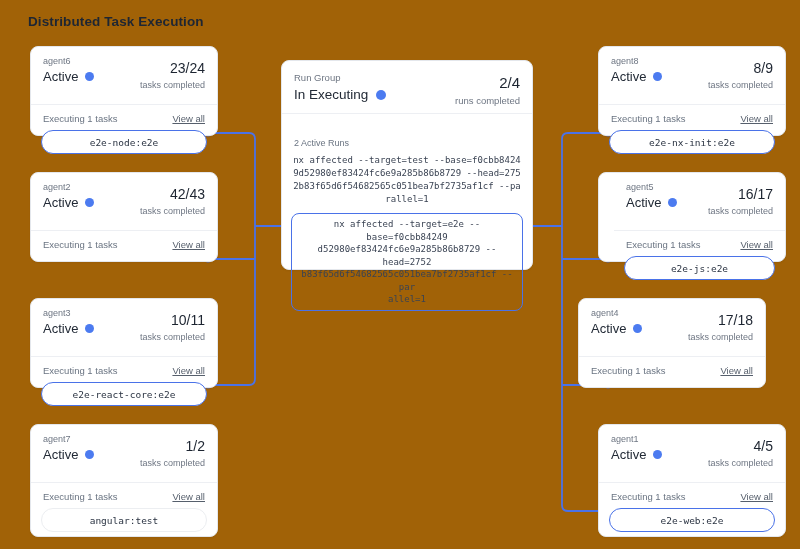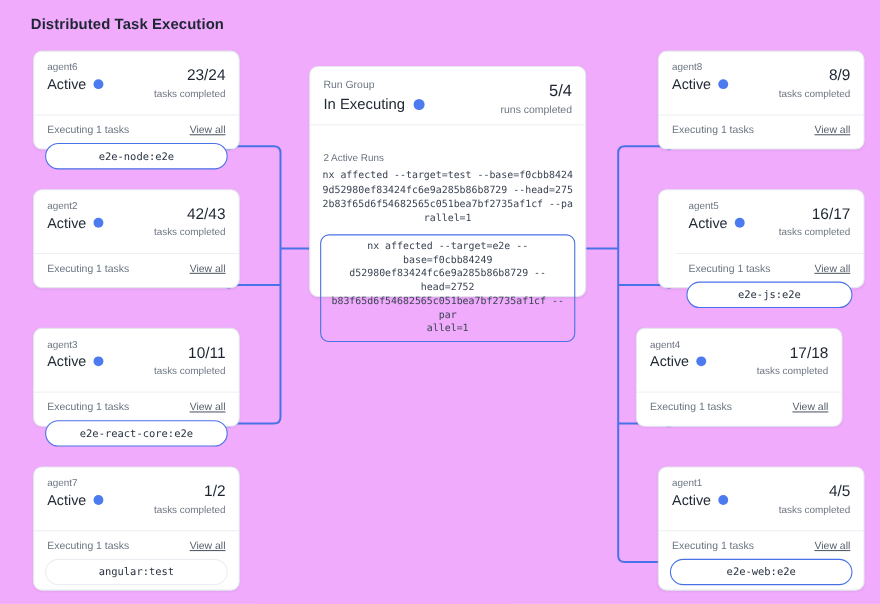--- a/index.html
+++ b/index.html
@@ -1,18 +1,18 @@
 <!DOCTYPE html>
 <html><head>
 <meta charset="utf-8">
 <style>
   * { margin:0; padding:0; box-sizing:border-box; }
   html,body { background:#fff; }
   body { font-family:"Liberation Sans", sans-serif; }
-  #stage { position:relative; width:800px; height:549px; background:#f0abfc; overflow:hidden; }
+  #stage { position:relative; width:800px; height:549px; background:#a16207; overflow:hidden; }
 
   .page-title { position:absolute; left:28px; top:14px; font-size:13.5px; font-weight:700; color:#1e2633; letter-spacing:.1px; }
 
   
   .card { position:absolute; width:188px; height:90px; background:#fff; border:1px solid #e4e7ec; border-radius:8px; box-shadow:0 1px 2px rgba(16,24,40,.05); }
   .card-header { display:flex; justify-content:space-between; align-items:flex-start; padding:9px 12px 0 12px; height:49px; }
   .agent-name { font-size:9px; color:#6e7683; margin-bottom:3px; }
   .status-row { display:flex; align-items:center; gap:7px; }
   .status-text { font-size:13px; color:#222a36; }
   .status-dot { width:9px; height:9px; border-radius:50%; background:#4c7bf0; }
@@ -171,21 +171,21 @@
   <div class="panel">
     <div class="panel-header">
       <div>
         <div class="panel-label">Run Group</div>
         <div class="panel-status-row">
           <span class="panel-status">In Executing</span>
           <span class="panel-dot"></span>
         </div>
       </div>
       <div class="hdr-right">
-        <div class="panel-count">5/4</div>
+        <div class="panel-count">2/4</div>
         <div class="panel-count-label">runs completed</div>
       </div>
     </div>
     <div class="panel-body">
       <div class="active-runs">2 Active Runs</div>
       <div class="cmd cmd1">nx affected --target=test --base=f0cbb8424
 9d52980ef83424fc6e9a285b86b8729 --head=275
 2b83f65d6f54682565c051bea7bf2735af1cf --pa
 rallel=1</div>
       <div class="cmd cmd2">nx affected --target=e2e --base=f0cbb84249
@@ -207,20 +207,21 @@
       <div class="hdr-right">
         <div class="count">8/9</div>
         <div class="count-label">tasks completed</div>
       </div>
     </div>
     <div class="card-footer">
       <div class="footer-row">
         <span>Executing 1 tasks</span>
         <span class="view-all">View all</span>
       </div>
+      <div class="task-pill">e2e-nx-init:e2e</div>
     </div>
   </div>
 
   <div class="card" style="left:598px; top:172px;padding-left:15px;">
     <div class="card-header">
       <div>
         <div class="agent-name">agent5</div>
         <div class="status-row">
           <span class="status-text">Active</span>
           <span class="status-dot"></span>

